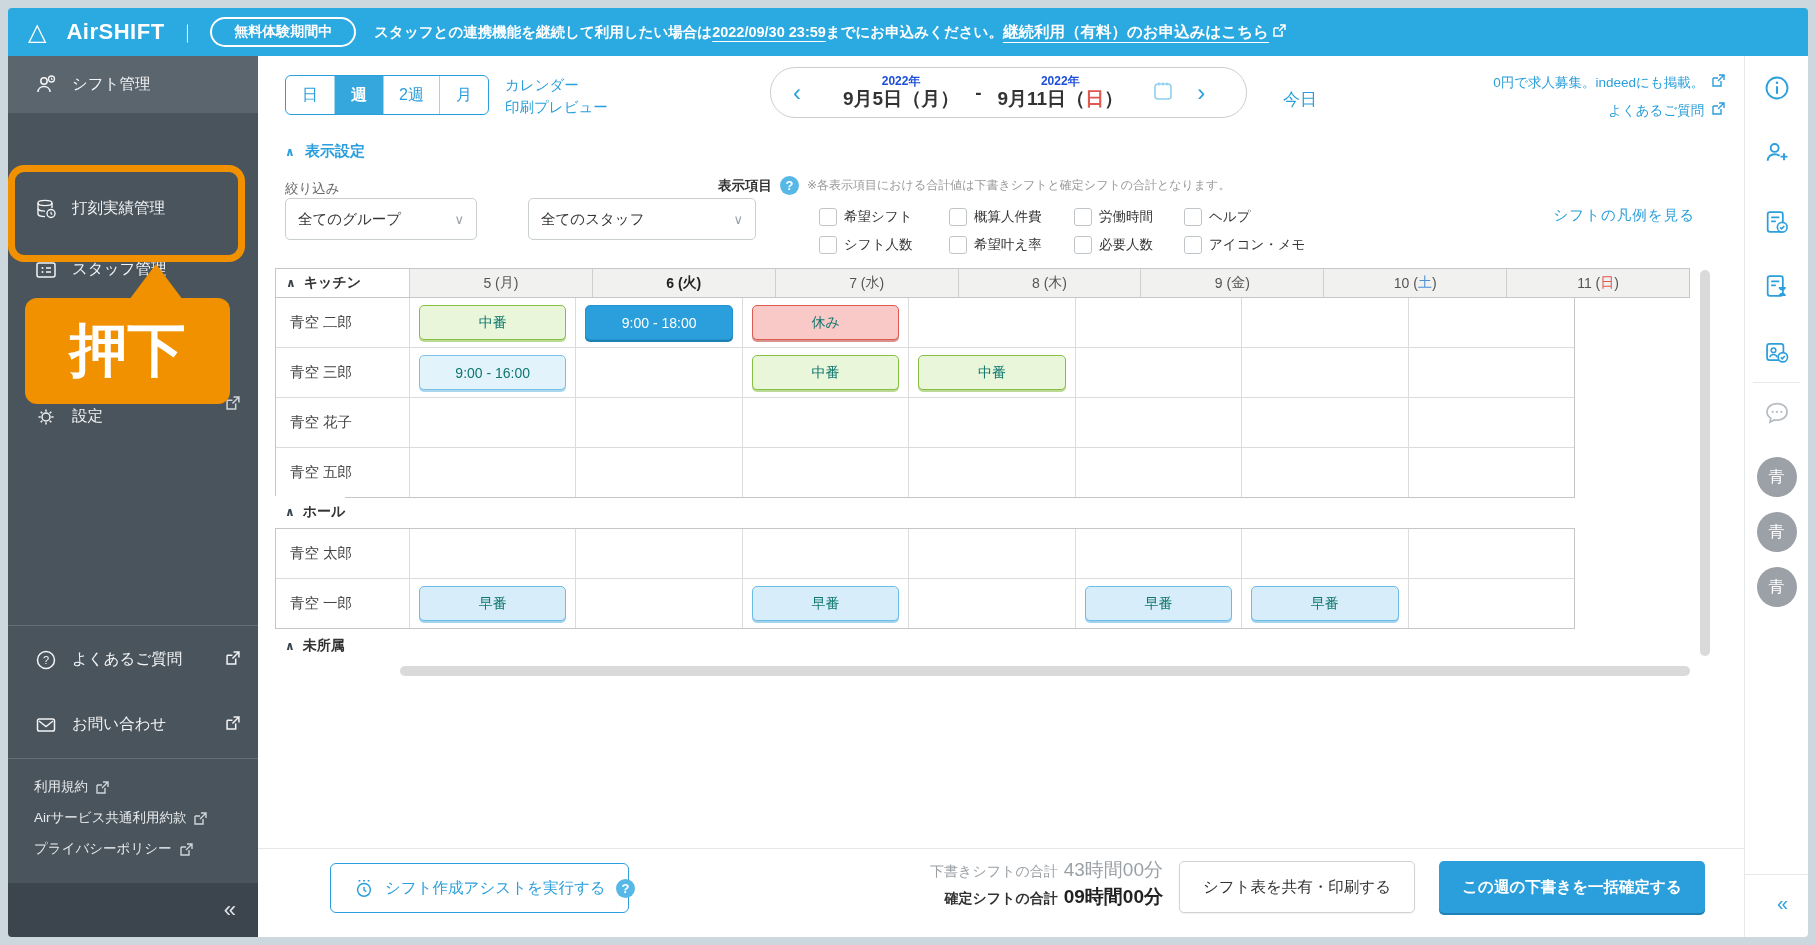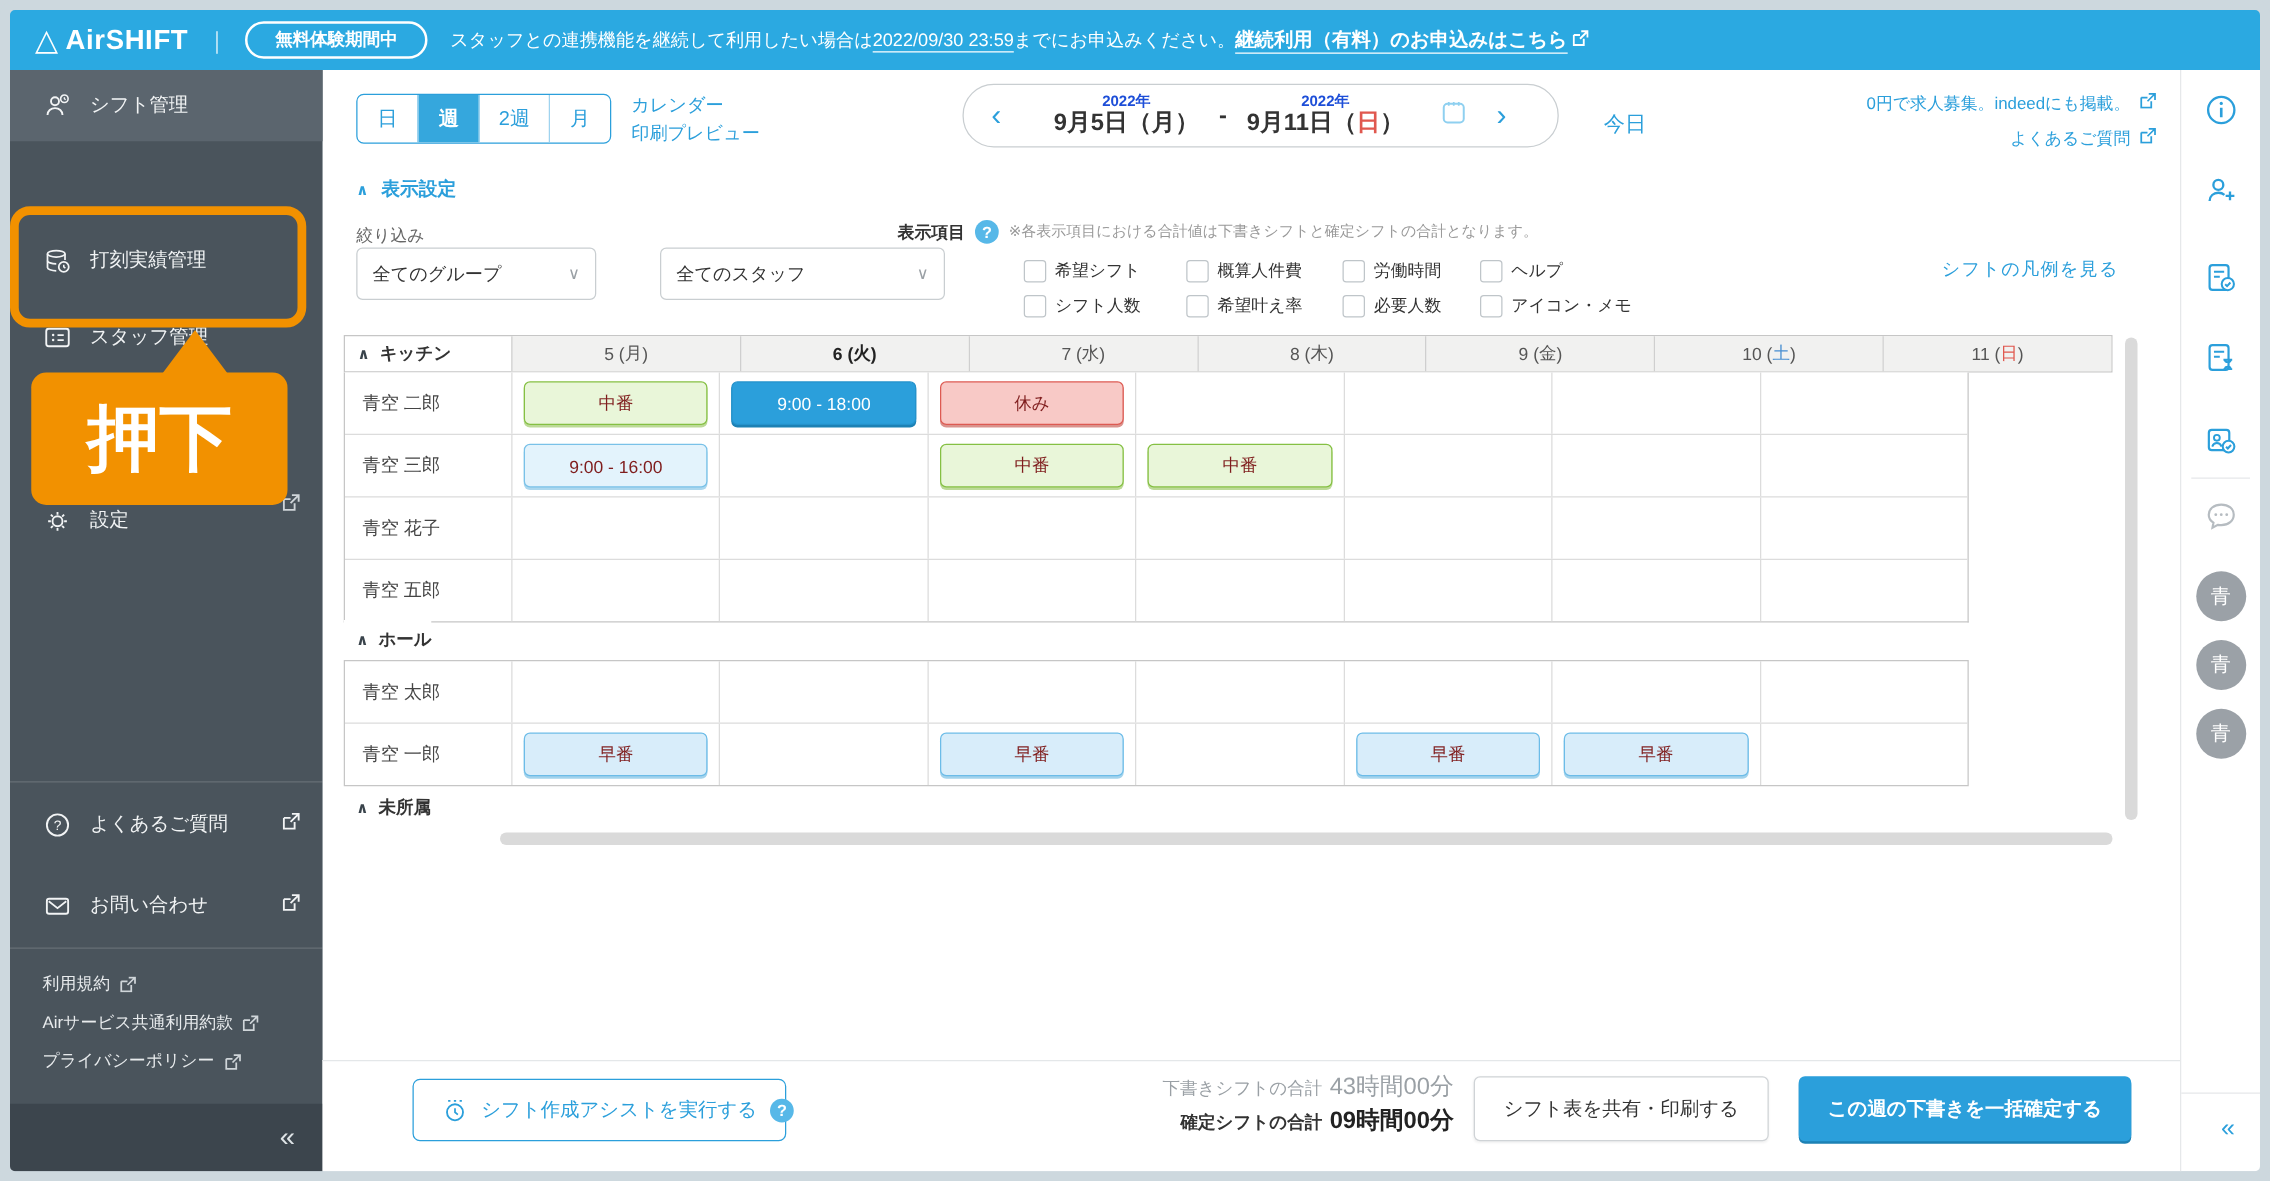--- a/index.html
+++ b/index.html
@@ -3,24 +3,24 @@
 <meta charset="utf-8">
 <style>
   html,body{margin:0;padding:0;width:1816px;height:945px;overflow:hidden;
     font-family:"Liberation Sans","DejaVu Sans",sans-serif;background:#cdd8de;}
   .stage{position:absolute;inset:0;}
   .frame{position:absolute;inset:0;border:8px solid #cdd8de;border-radius:12px;pointer-events:none;z-index:60;}
   
   .topbar{position:absolute;left:8px;top:8px;right:8px;height:48px;background:#2ba9e1;color:#fff;
     display:flex;align-items:center;z-index:5;}
   .logo-tri{font-size:24px;font-weight:bold;margin-left:20px;}
-  .logo-text{font-size:22px;font-weight:bold;letter-spacing:.5px;margin-left:6px;}
+  .logo-text{font-size:22px;font-weight:bold;letter-spacing:.5px;margin-left:20px;}
   .logo-sep{margin:0 14px;font-size:18px;opacity:.85;}
   .trial-pill{border:2px solid #fff;border-radius:16px;padding:4px 22px;font-size:14px;font-weight:bold;}
-  .notice{margin-left:18px;font-size:14.5px;font-weight:normal;}
+  .notice{margin-left:18px;font-size:14.5px;font-weight:bold;}
   .notice u{text-decoration:underline;text-underline-offset:4px;}
   .notice-link{font-size:15.5px;font-weight:bold;text-decoration:underline;text-underline-offset:5px;cursor:pointer;}
   .ext{display:inline-block;width:13px;height:13px;position:relative;margin-left:4px;}
   .ext svg{position:absolute;inset:0;}
   
   .sidebar{position:absolute;left:8px;top:56px;width:250px;bottom:8px;background:#4a545c;color:#f2f4f5;z-index:4;}
   .sb-item{position:absolute;left:0;width:100%;height:57px;display:flex;align-items:center;gap:14px;
     padding-left:26px;box-sizing:border-box;font-size:15.5px;cursor:pointer;}
   .sb-item svg{flex:0 0 auto;}
   .sb-item.active{background:#5b656e;}
@@ -75,21 +75,21 @@
   .thead .day{background:#f1f1f0;border-left:1px solid #cfcfcf;display:flex;align-items:center;justify-content:center;
     font-size:14px;color:#555;}
   .thead .day.today{color:#222;font-weight:bold;}
   .wd-sat{color:#4a90d2;}
   .wd-sun{color:#e0584f;}
   .tsection{left:275px;width:1300px;border:1px solid #c6c6c6;border-top:none;box-sizing:border-box;background:#fff;}
   .trow{display:grid;grid-template-columns:133px repeat(7,1fr);height:49px;border-top:1px solid #dcdcdc;}
   .trow:first-child{border-top:none;}
   .trow .name{display:flex;align-items:center;padding-left:14px;font-size:14.5px;color:#444;}
   .trow .cell{border-left:1px solid #dcdcdc;padding:7px 9px;box-sizing:border-box;cursor:pointer;}
-  .badge{height:33px;border-radius:5px;display:flex;align-items:center;justify-content:center;font-size:14px;color:#7f1d1d;cursor:pointer;}
+  .badge{height:33px;border-radius:5px;display:flex;align-items:center;justify-content:center;font-size:14px;color:#0f766e;cursor:pointer;}
   .badge.green{background:#e9f6d9;border:1px solid #85c043;box-shadow:0 2px 0 #bcda97;}
   .badge.solid{background:#2b9fdb;border:1px solid #2492cc;color:#fff;box-shadow:0 2px 0 #1d81b4;}
   .badge.red{background:#f8c9c6;border:1px solid #dd5a52;box-shadow:0 2px 0 #da928c;}
   .badge.lblue{background:#e3f3fc;border:1px solid #79c1e8;box-shadow:0 2px 0 #abd7ee;}
   .badge.lblue2{background:#d8edfa;border:1px solid #6cbce8;box-shadow:0 2px 0 #a3d3ec;}
   .grow{left:275px;height:32px;display:flex;align-items:center;gap:8px;padding-left:10px;
     font-size:14px;font-weight:bold;color:#333;cursor:pointer;background:#fff;}
   .carat{color:#39434b;font-size:12px;font-weight:bold;}
   .vscroll{left:1700px;top:270px;width:10px;height:386px;background:#dadada;border-radius:5px;cursor:pointer;}
   .hscroll{left:400px;top:666px;width:1290px;height:10px;background:#dadada;border-radius:5px;cursor:pointer;}

